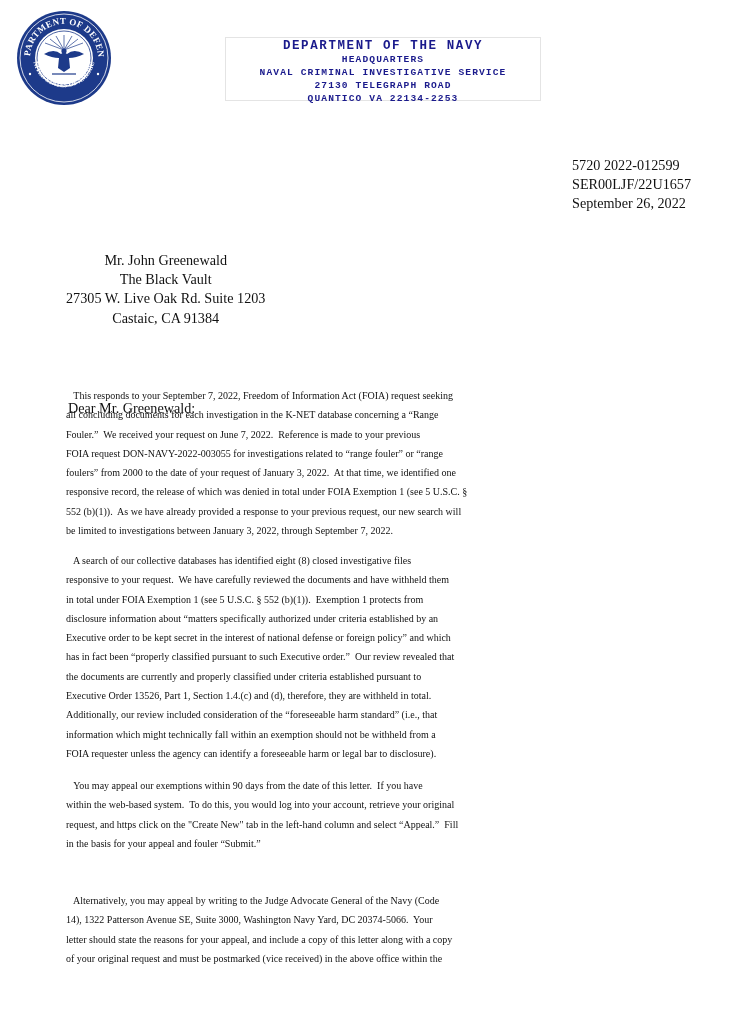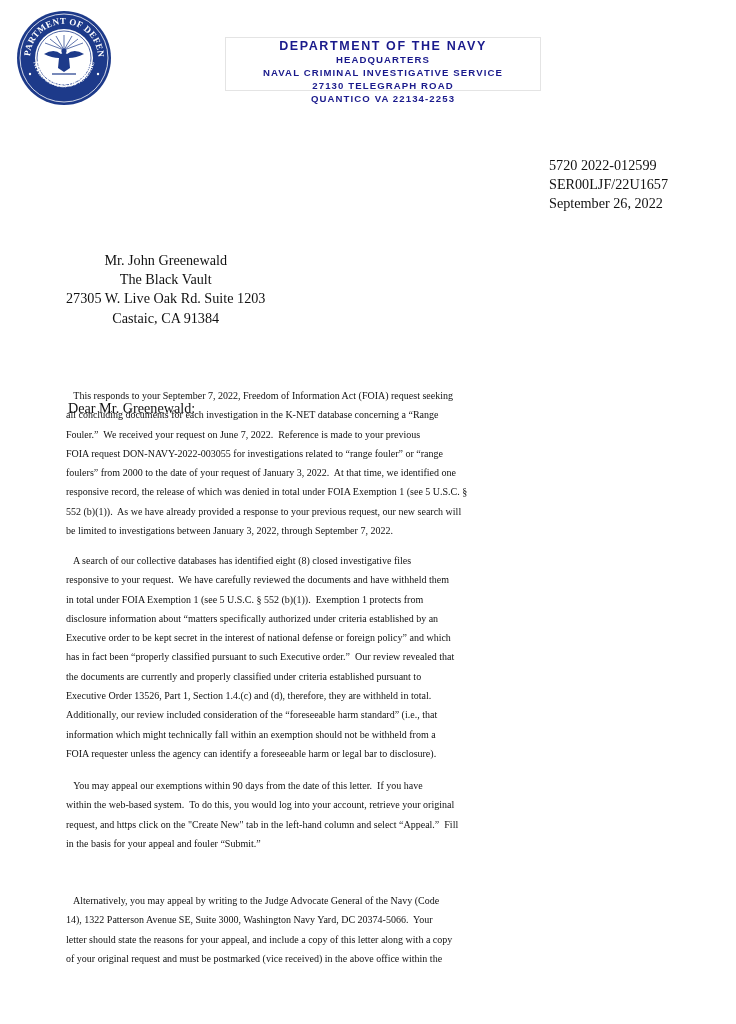--- a/index.html
+++ b/index.html
@@ -1,25 +1,25 @@
 <!DOCTYPE html>
 <html><head>
 <meta charset="utf-8">
 <style>
   html, body { margin: 0; padding: 0; background: #ffffff; }
   body { width: 736px; height: 1024px; position: relative; overflow: hidden;
          font-family: "Liberation Serif", "DejaVu Serif", serif; color: #111111; }
   .seal { position: absolute; left: 14px; top: 8px; width: 100px; height: 100px; }
-  .letterhead { position: absolute; left: 225px; top: 37px; width: 316px; height: 54px;
+  .letterhead { position: absolute; left: 225px; top: 37px; width: 316px; height: 64px;
                 border: 1px solid #e4e4e4; box-sizing: border-box; text-align: center;
-                font-family: Liberation Sans, sans-serif; font-weight: bold;
+                font-family: Liberation Mono, monospace; font-weight: bold;
                 color: #1a1a8c; }
   .letterhead .l1 { font-size: 12.5px; letter-spacing: 1.6px; line-height: 14px; margin-top: 1px; }
   .letterhead .l2 { font-size: 9.6px; letter-spacing: 1.1px; line-height: 13px; }
-  .ref { position: absolute; left: 549px; top: 156px; font-size: 14.2px; line-height: 19.2px; }
+  .ref { position: absolute; left: 572px; top: 156px; font-size: 14.2px; line-height: 19.2px; }
   .addr { position: absolute; left: 66px; top: 251px; font-size: 14.2px; line-height: 19.2px; text-align: center; }
   .salutation { position: absolute; left: 68px; top: 351px; font-size: 14.2px; line-height: 19.2px; margin-top: 48px; }
   .para { position: absolute; left: 66px; width: 640px; font-size: 10px; line-height: 19.3px; }
   .para .ln { display: block; white-space: nowrap; }
   .link { text-decoration: underline; }
 </style>
 </head>
 <body>
 
 <div class="seal">

